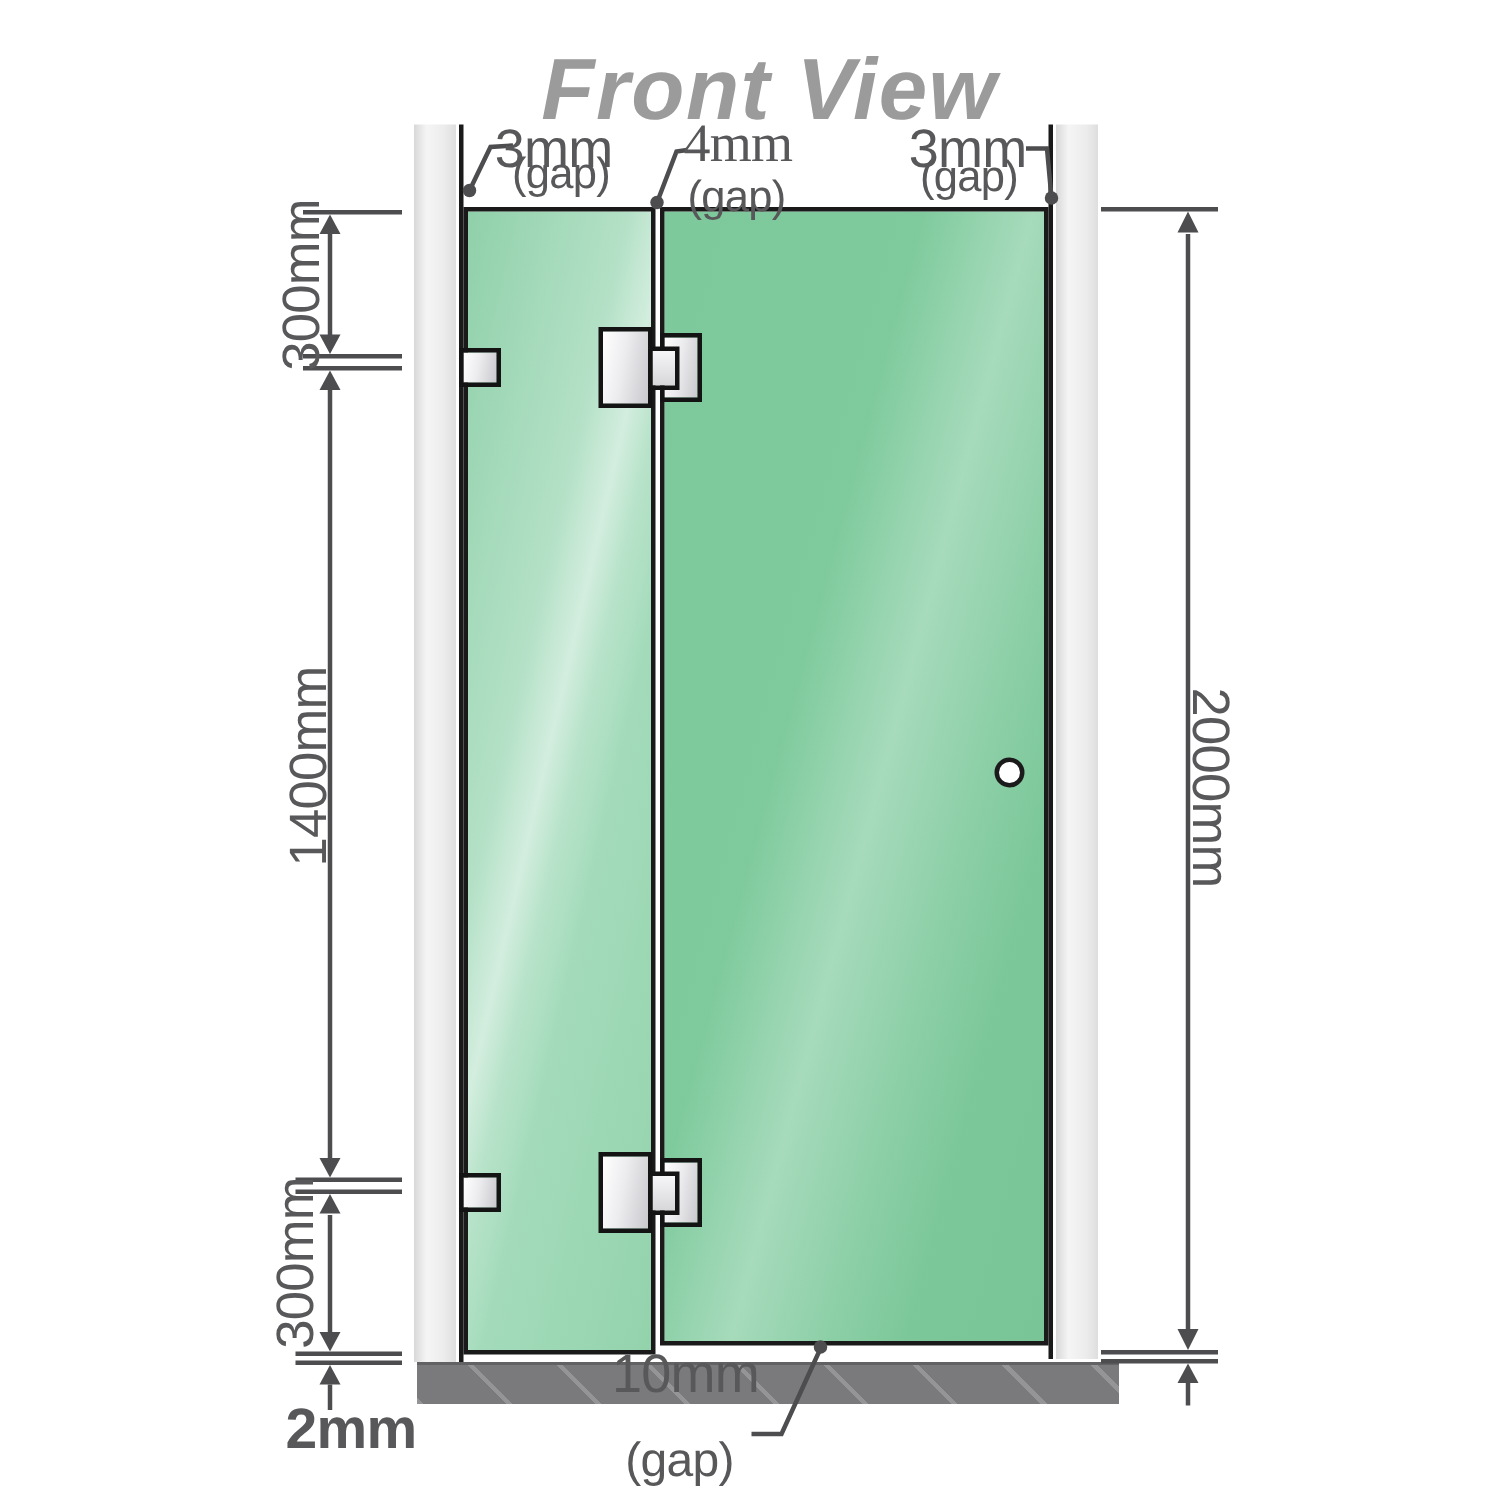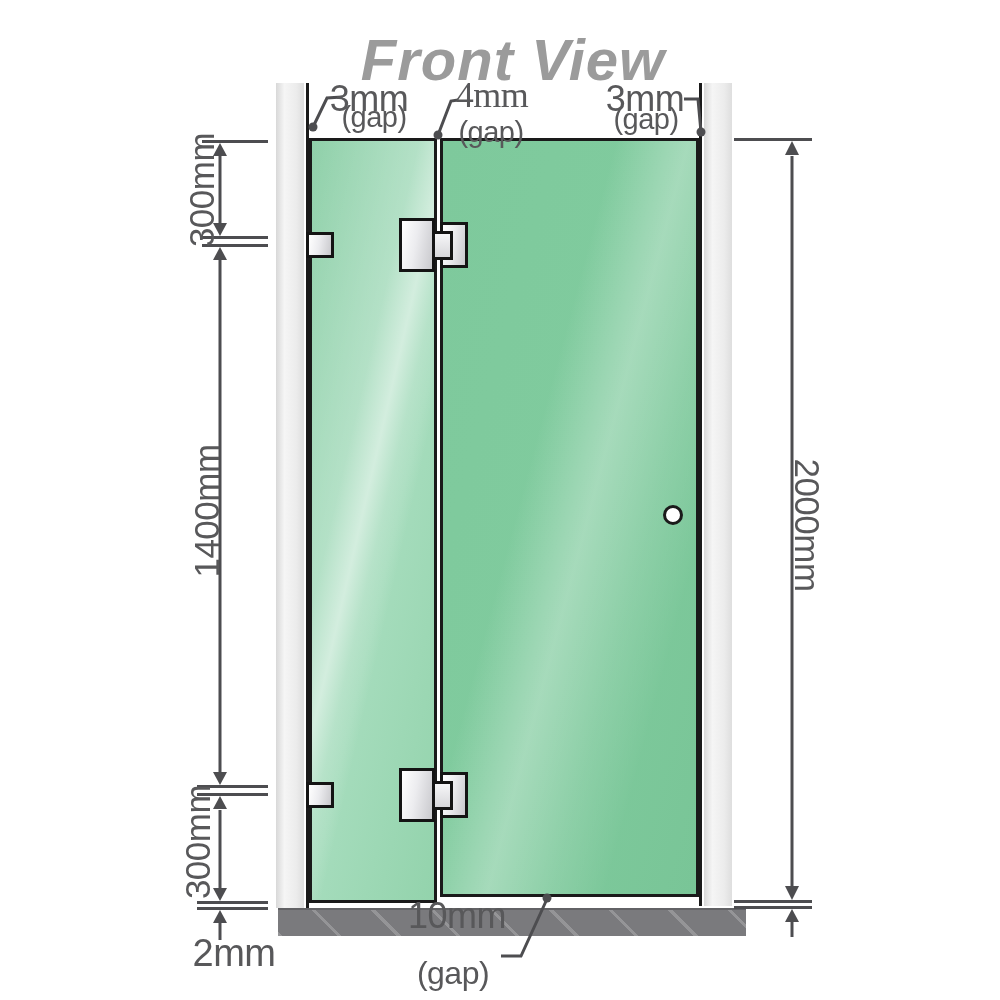--- a/index.html
+++ b/index.html
@@ -154,17 +154,17 @@
   <div class="label fs29" style="left:491px;top:132px;">(gap)</div>
   <div class="label fs36" style="left:645px;top:99px;">3mm</div>
   <div class="label fs29" style="left:646px;top:119px;">(gap)</div>
 
   <div class="label fs35 rot-ccw" style="left:201px;top:190px;">300mm</div>
   <div class="label fs35 rot-ccw" style="left:206px;top:511px;">1400mm</div>
   <div class="label fs35 rot-ccw" style="left:197px;top:842px;">300mm</div>
 
   <div class="label fs35 rot-cw" style="left:807px;top:525px;">2000mm</div>
 
-  <div class="label fs38" style="left:234px;top:953px;">2mm</div>
+  <div class="label fs38" style="left:234px;top:953px;font-weight:bold;">2mm</div>
   <div class="label fs36" style="left:457px;top:916px;">10mm</div>
   <div class="label fs32" style="left:453px;top:973px;">(gap)</div>
 
 </div>
 
 </body></html>

